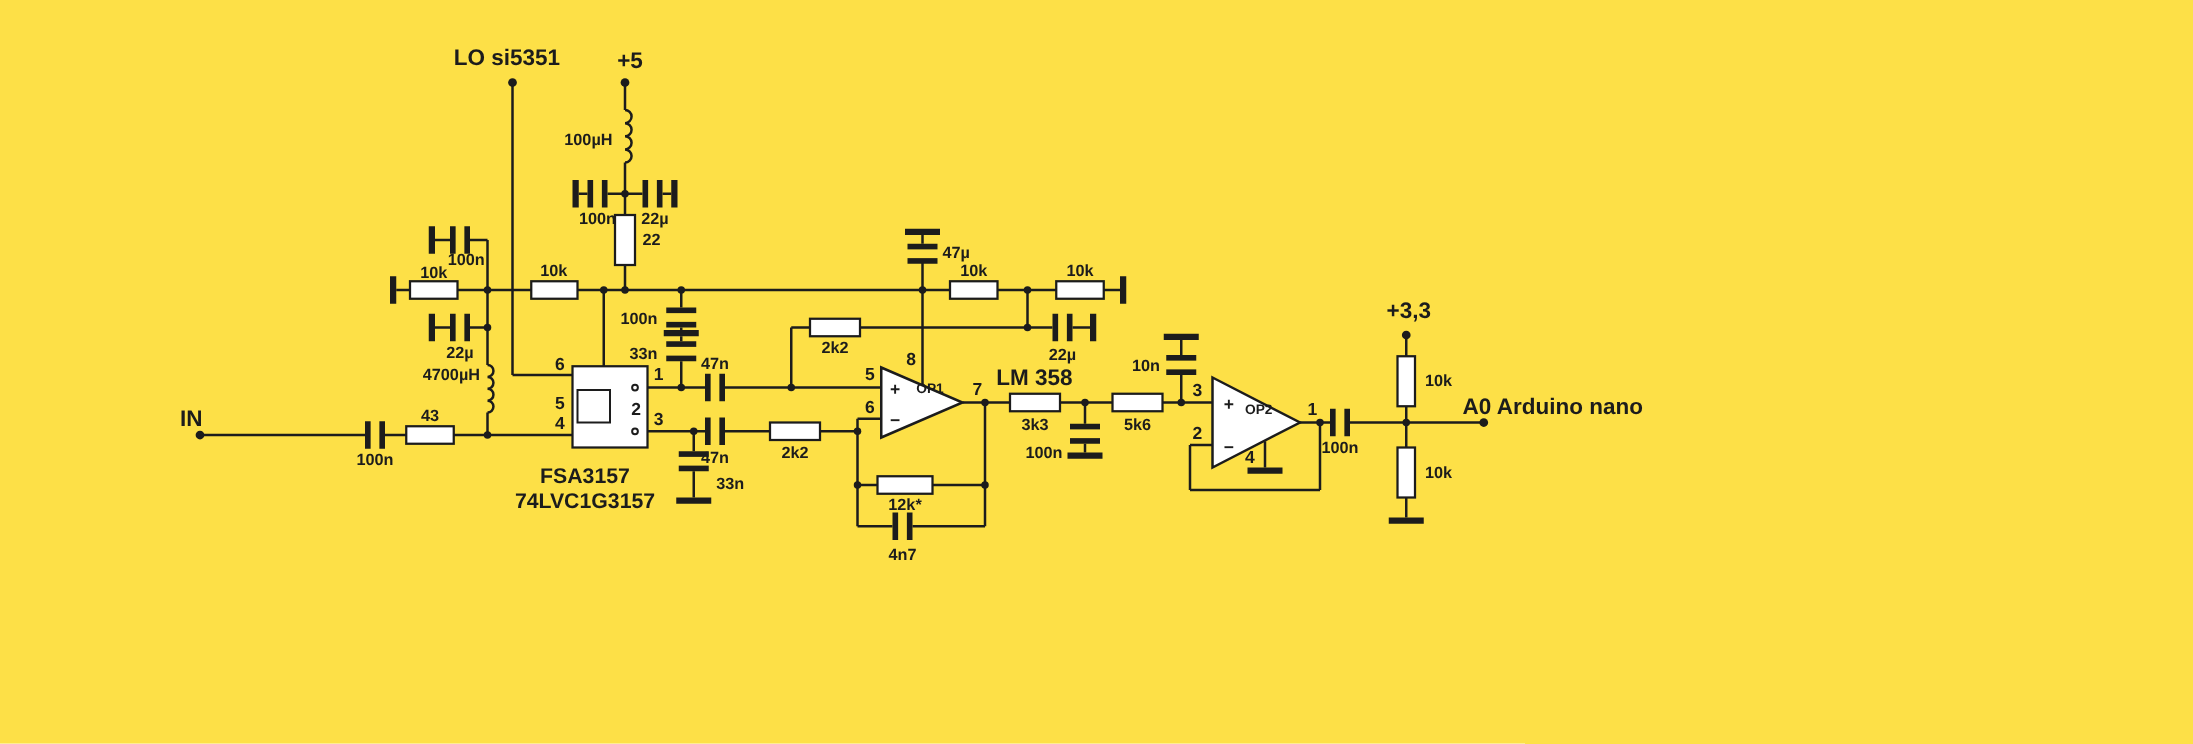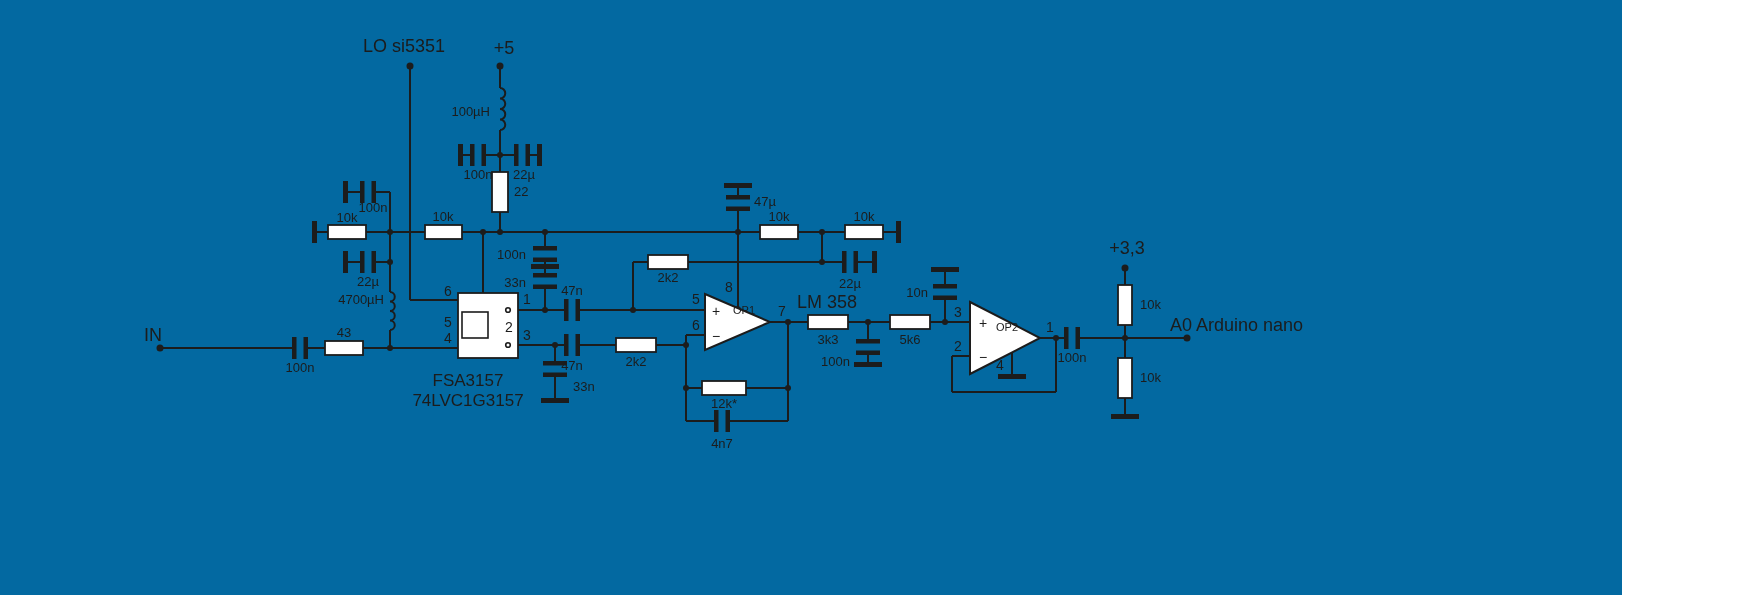--- a/index.html
+++ b/index.html
@@ -1,16 +1,16 @@
 <!DOCTYPE html>
 <html><head>
 <meta charset="utf-8">
 <style>
   html,body{margin:0;padding:0;background:#ffffff;}
-  .page{width:1622px;height:595px;background:#0369a1;position:relative;overflow:hidden;}
+  .page{width:1754px;height:595px;background:#fde047;position:relative;overflow:hidden;font-weight:bold;}
   svg text{font-family:"Liberation Sans","DejaVu Sans",sans-serif;fill:#1c1c1c;}
   .t18{font-size:18px;}
   .t17{font-size:17px;}
   .t14{font-size:14px;}
   .t13{font-size:13px;}
   .t11{font-size:11px;}
   .mid{text-anchor:middle;}
   .end{text-anchor:end;}
   .wire{stroke:#1c1c1c;stroke-width:2;fill:none;}
   .thin{stroke:#1c1c1c;stroke-width:1.6;fill:none;}

